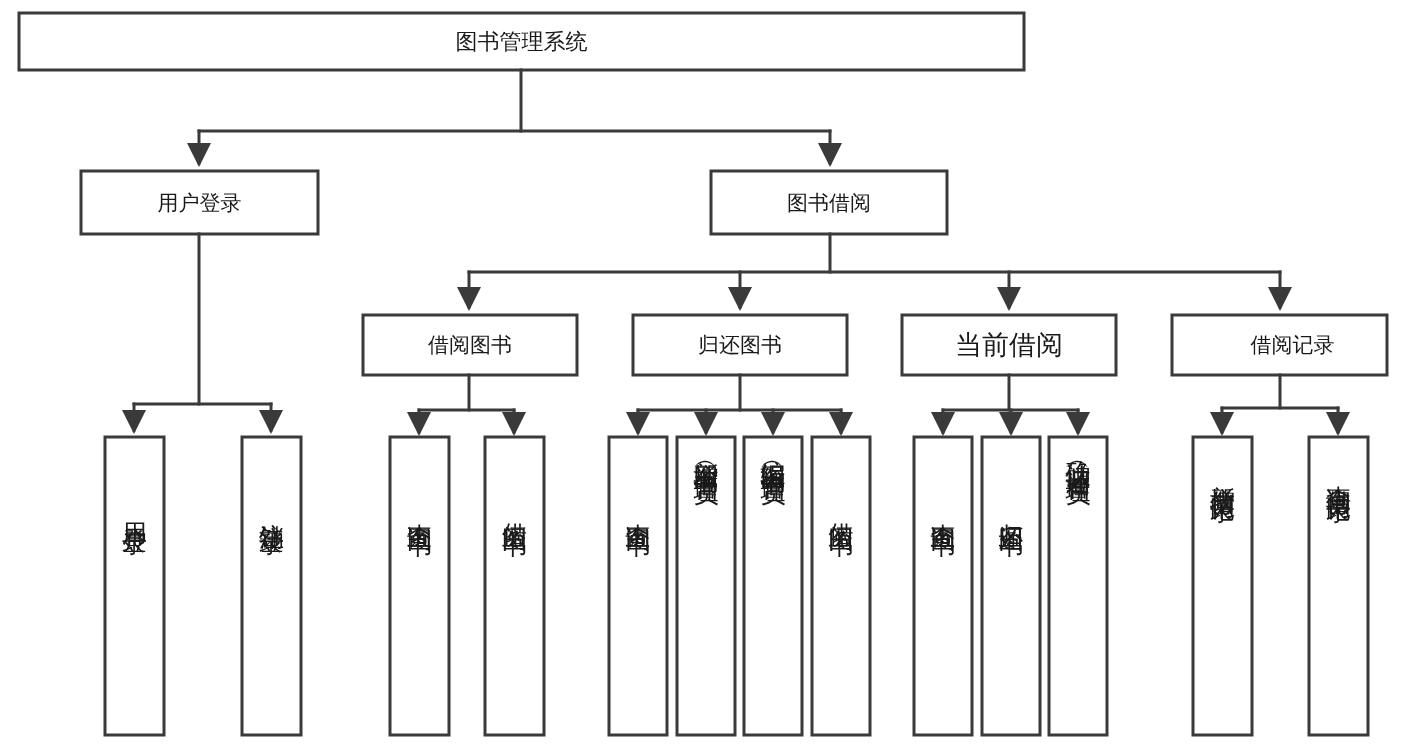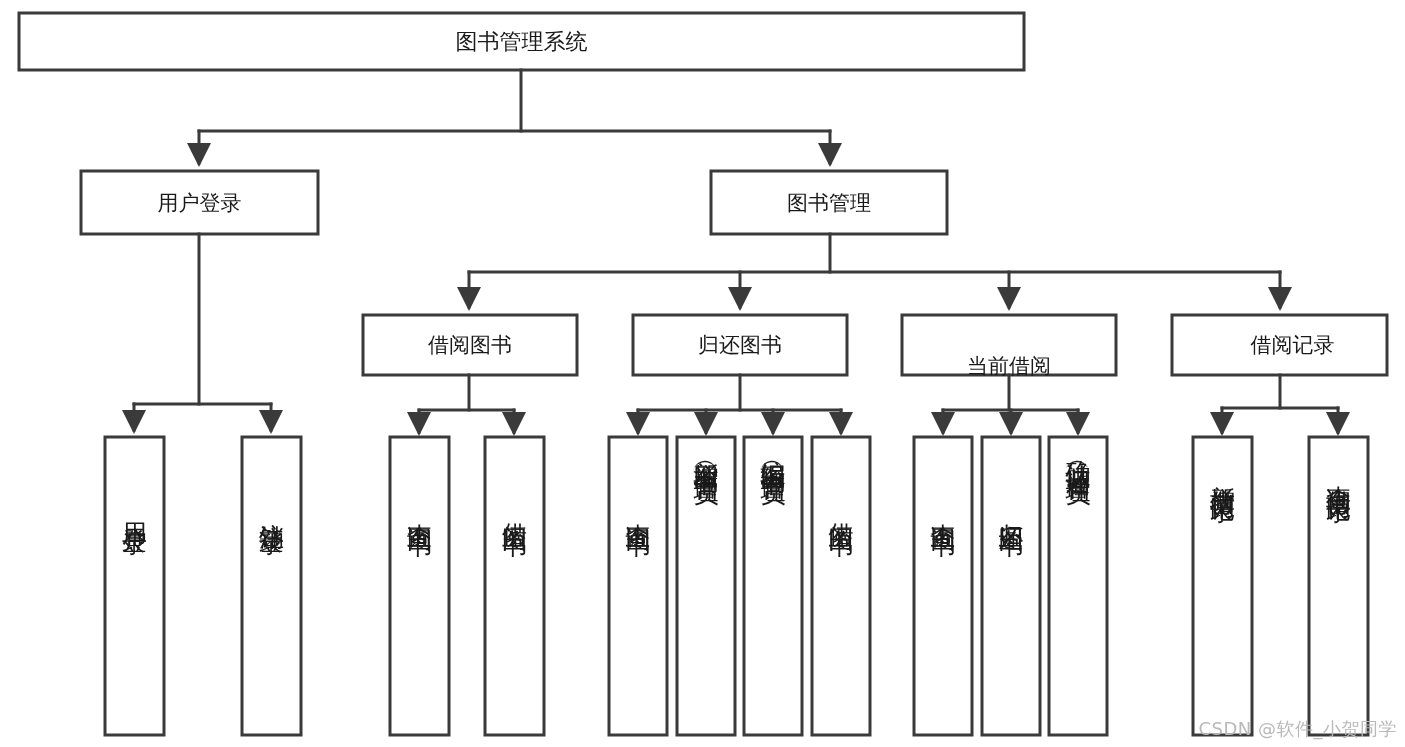--- a/index.html
+++ b/index.html
@@ -160,30 +160,30 @@
   </svg>
 
   <div class="hlabel-box" style="left:19px; top:13px; width:1005px; height:57px; font-size:22px;">
     <span>图书管理系统</span>
   </div>
 
   <div class="hlabel-box" style="left:81px; top:171px; width:237px; height:63px; font-size:21px;">
     <span>用户登录</span>
   </div>
   <div class="hlabel-box" style="left:711px; top:171px; width:236px; height:63px; font-size:21px;">
-    <span>图书管理</span>
+    <span>图书借阅</span>
   </div>
 
   <div class="hlabel-box" style="left:363px; top:315px; width:214px; height:60px; font-size:21px;">
     <span>借阅图书</span>
   </div>
   <div class="hlabel-box" style="left:633px; top:315px; width:214px; height:60px; font-size:21px;">
     <span>归还图书</span>
   </div>
-  <div class="hlabel-box" style="left:902px; top:315px; width:214px; height:60px; font-size:21px;margin-top:21px;">
+  <div class="hlabel-box" style="left:902px; top:315px; width:214px; height:60px; font-size:27px;">
     <span>当前借阅</span>
   </div>
   <div class="hlabel-box" style="left:1172px; top:315px; width:241px; height:60px; font-size:21px;">
     <span>借阅记录</span>
   </div>
 
   <div class="vlabel-box" style="left:105px; top:437px; width:59px; height:298px;">
     <span class="vlabel-text" style="margin-top:66px;">用户登录</span>
   </div>
   <div class="vlabel-box" style="left:242px; top:437px; width:59px; height:298px;">
@@ -220,14 +220,13 @@
     <span class="vlabel-text" style="margin-top:4px;">确认归还（管理员）</span>
   </div>
 
   <div class="vlabel-box" style="left:1193px; top:437px; width:59px; height:298px;">
     <span class="vlabel-text" style="margin-top:28px;">新增借阅记录</span>
   </div>
   <div class="vlabel-box" style="left:1309px; top:437px; width:59px; height:298px;">
     <span class="vlabel-text" style="margin-top:28px;">查询借阅记录</span>
   </div>
 
-  <div id="watermark">CSDN @软件_小贺同学</div>
 </div>
 
 </body></html>

